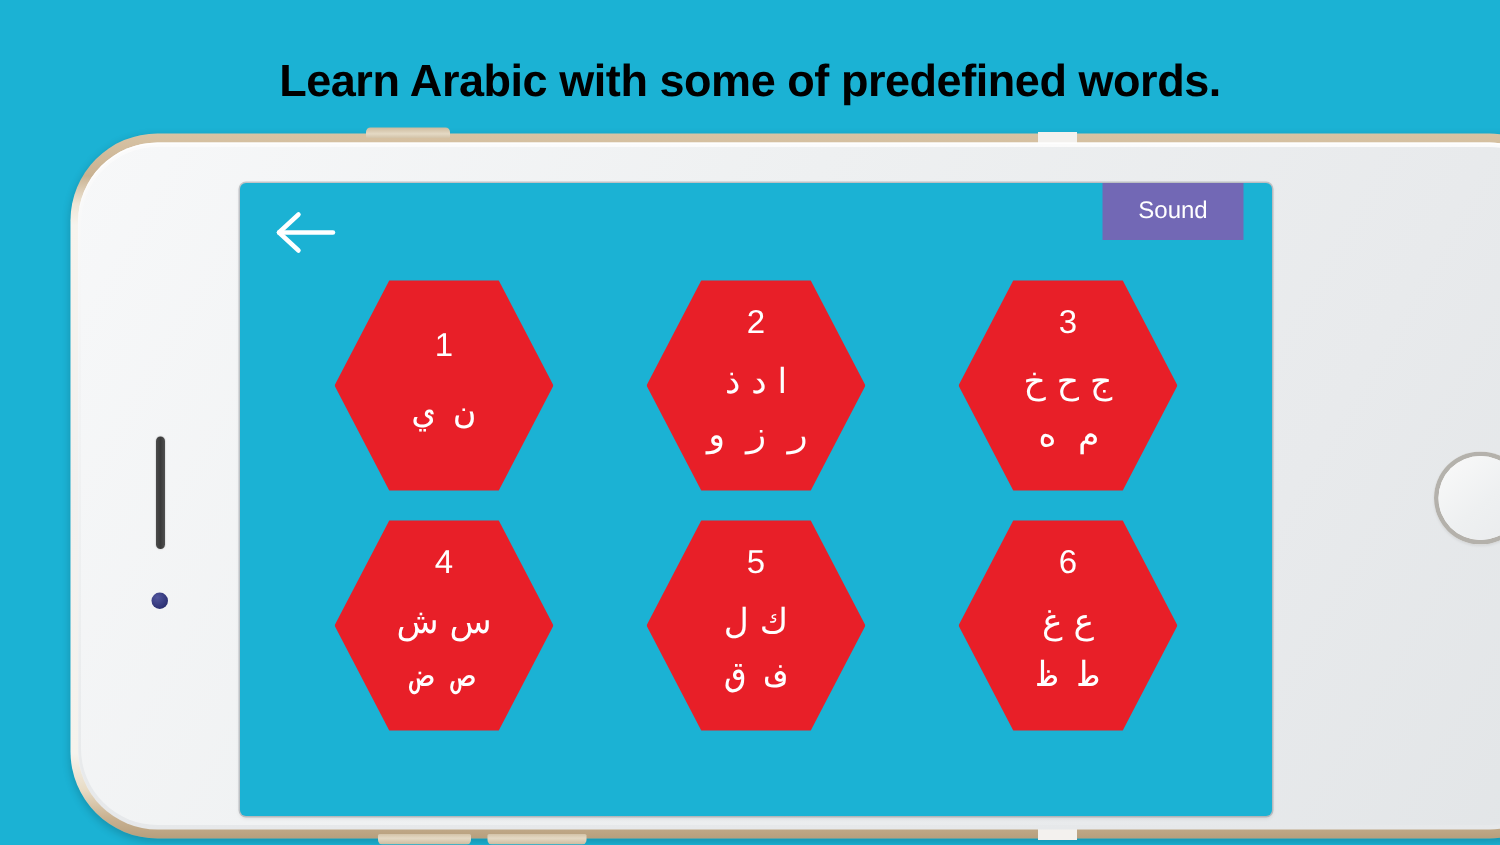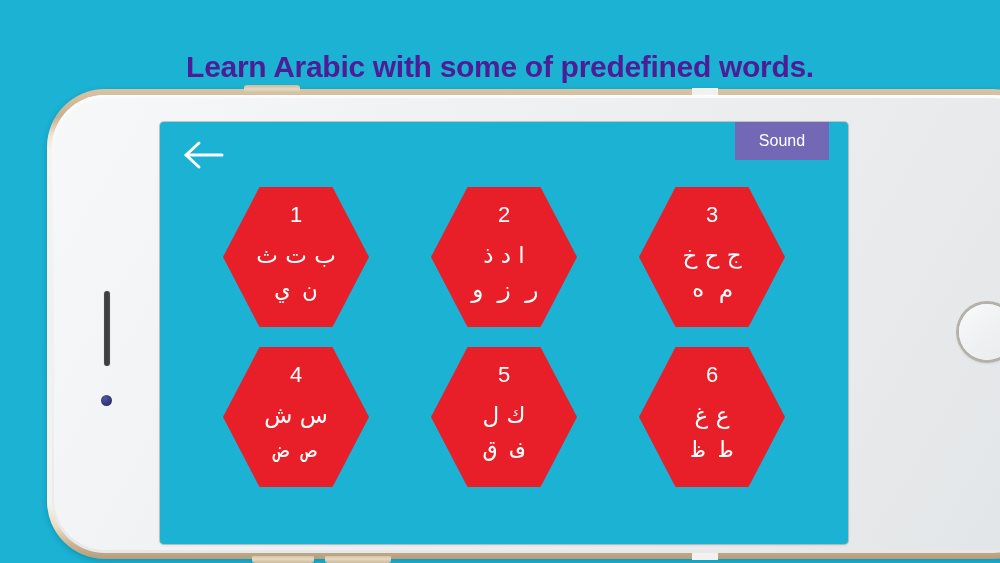--- a/index.html
+++ b/index.html
@@ -21,28 +21,27 @@
     background: #1bb2d4;
   }
 
   
   .headline {
     position: absolute;
     left: 0;
     top: 34px;
     width: 1000px;
     text-align: center;
-    color: #4c1d95;
+    color: #000000;
     font-family: "Liberation Sans", sans-serif;
     font-size: 30px;
     font-weight: bold;
     letter-spacing: -0.3px;
     line-height: 42px;
     white-space: nowrap;
-    margin-top: 12px;
   }
 
   
   .phone {
     position: absolute;
     left: 47px;
     top: 89px;
     width: 964px;
     height: 470px;
     border-radius: 58px;
@@ -298,21 +297,20 @@
                 <div class="hex-letters">ج ح خ</div>
                 <div class="hex-letters second">م ه</div>
               </div>
               <div class="hex">
                 <div class="hex-num">2</div>
                 <div class="hex-letters">ا د ذ</div>
                 <div class="hex-letters second">ر ز و</div>
               </div>
               <div class="hex">
                 <div class="hex-num">1</div>
-                <div class="hex-letters">ب ت ث</div>
                 <div class="hex-letters second">ن ي</div>
               </div>
             </div>
 
             <div class="hex-row">
               <div class="hex">
                 <div class="hex-num">6</div>
                 <div class="hex-letters">ع غ</div>
                 <div class="hex-letters second">ط ظ</div>
               </div>

